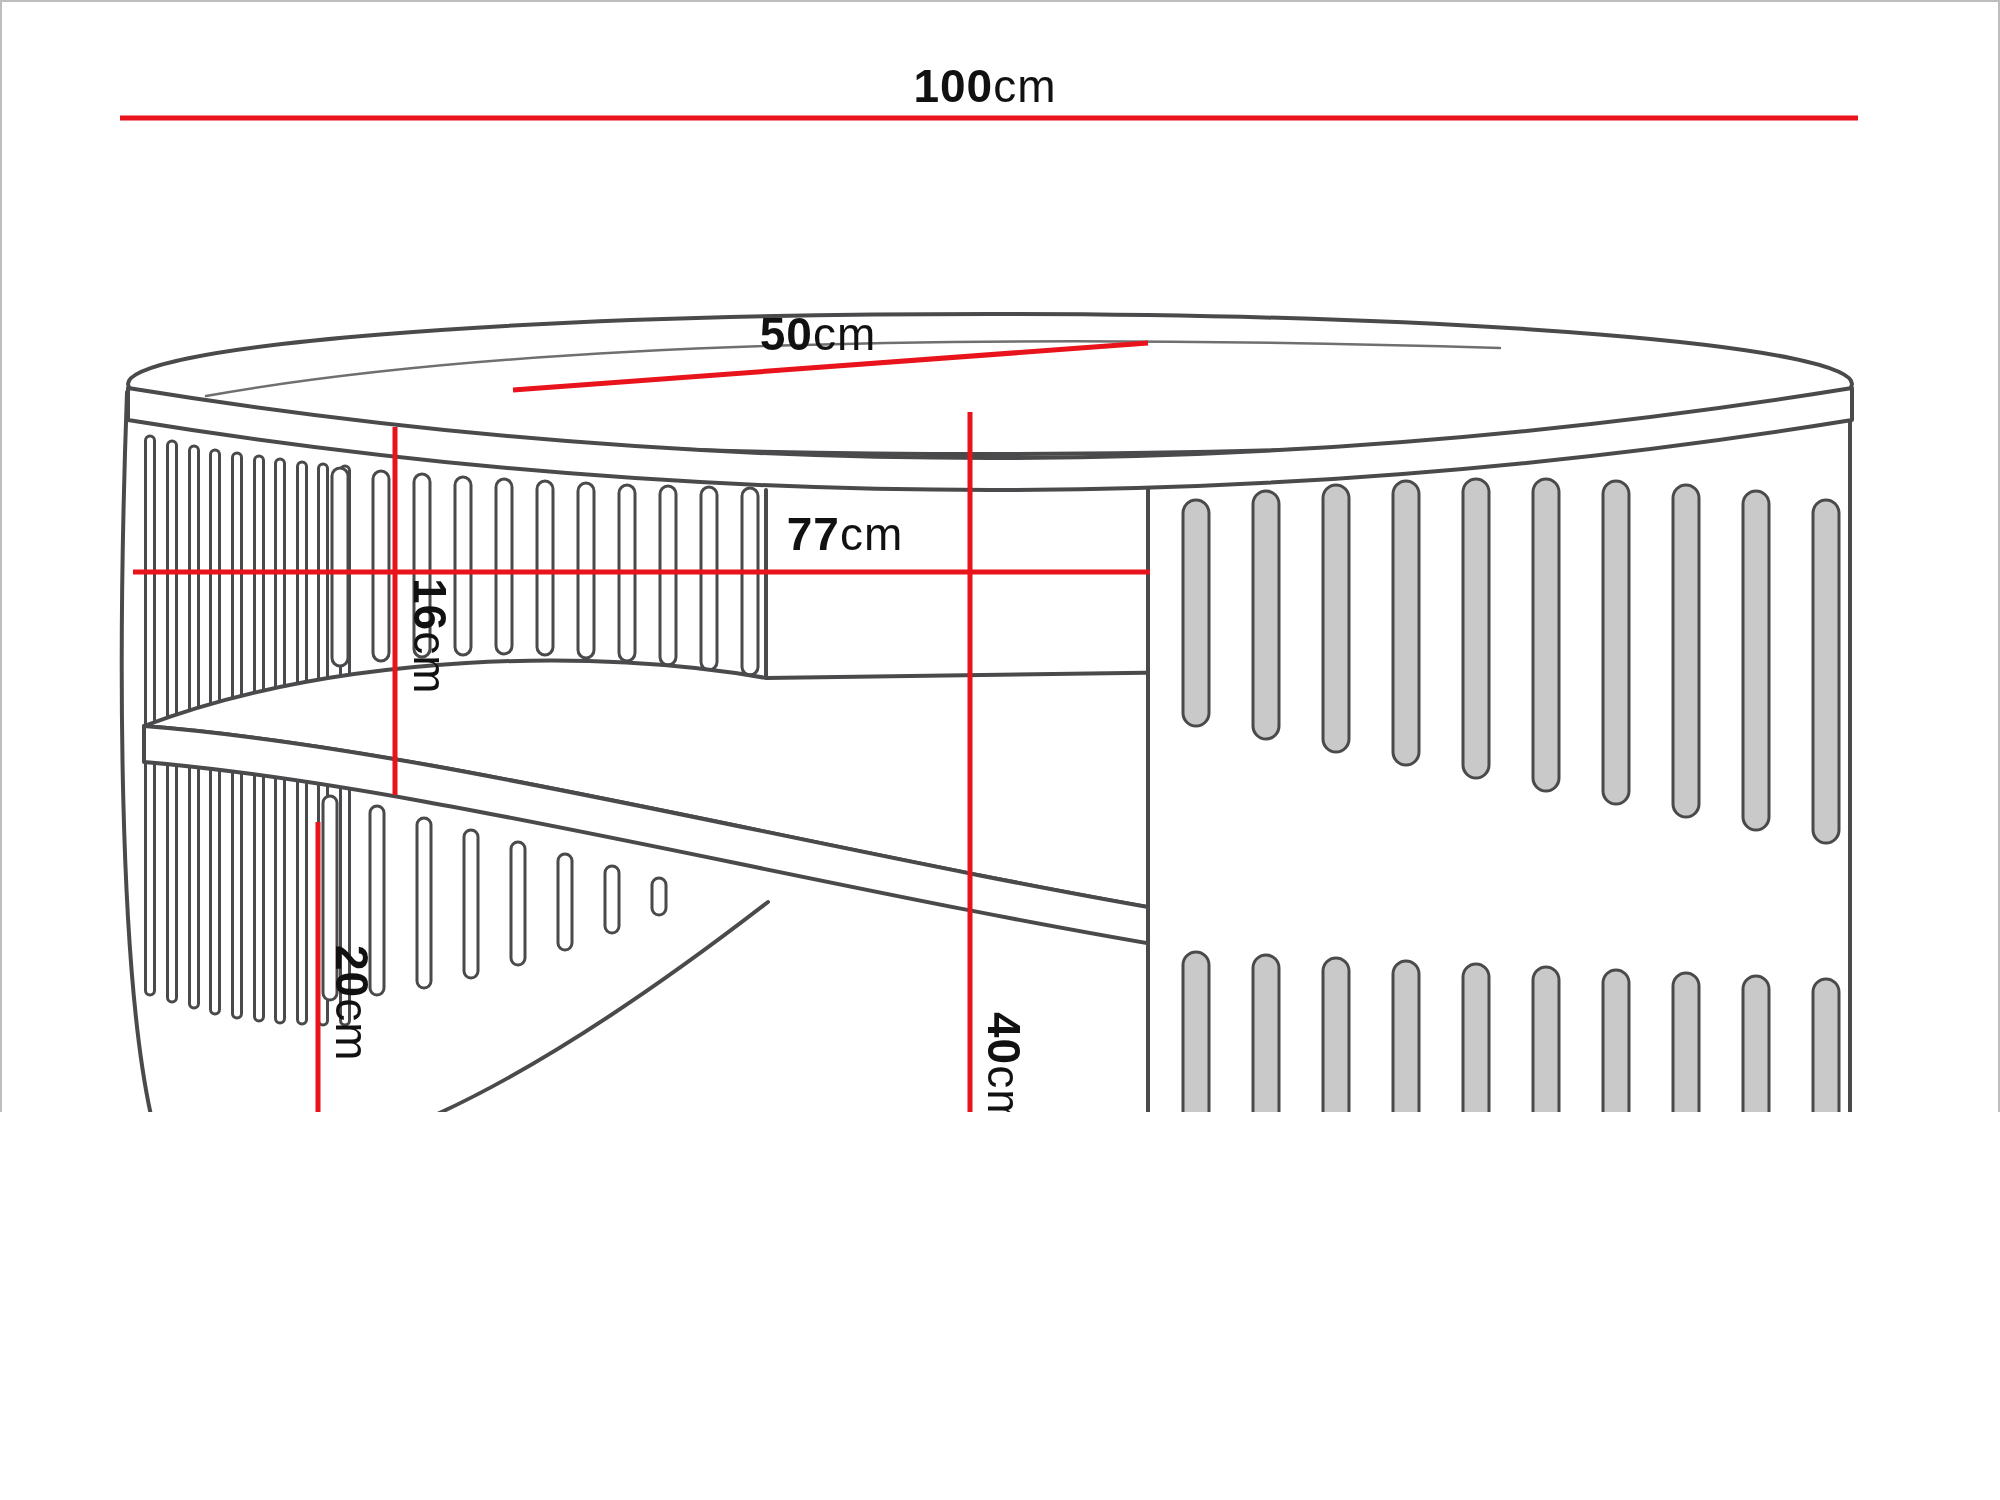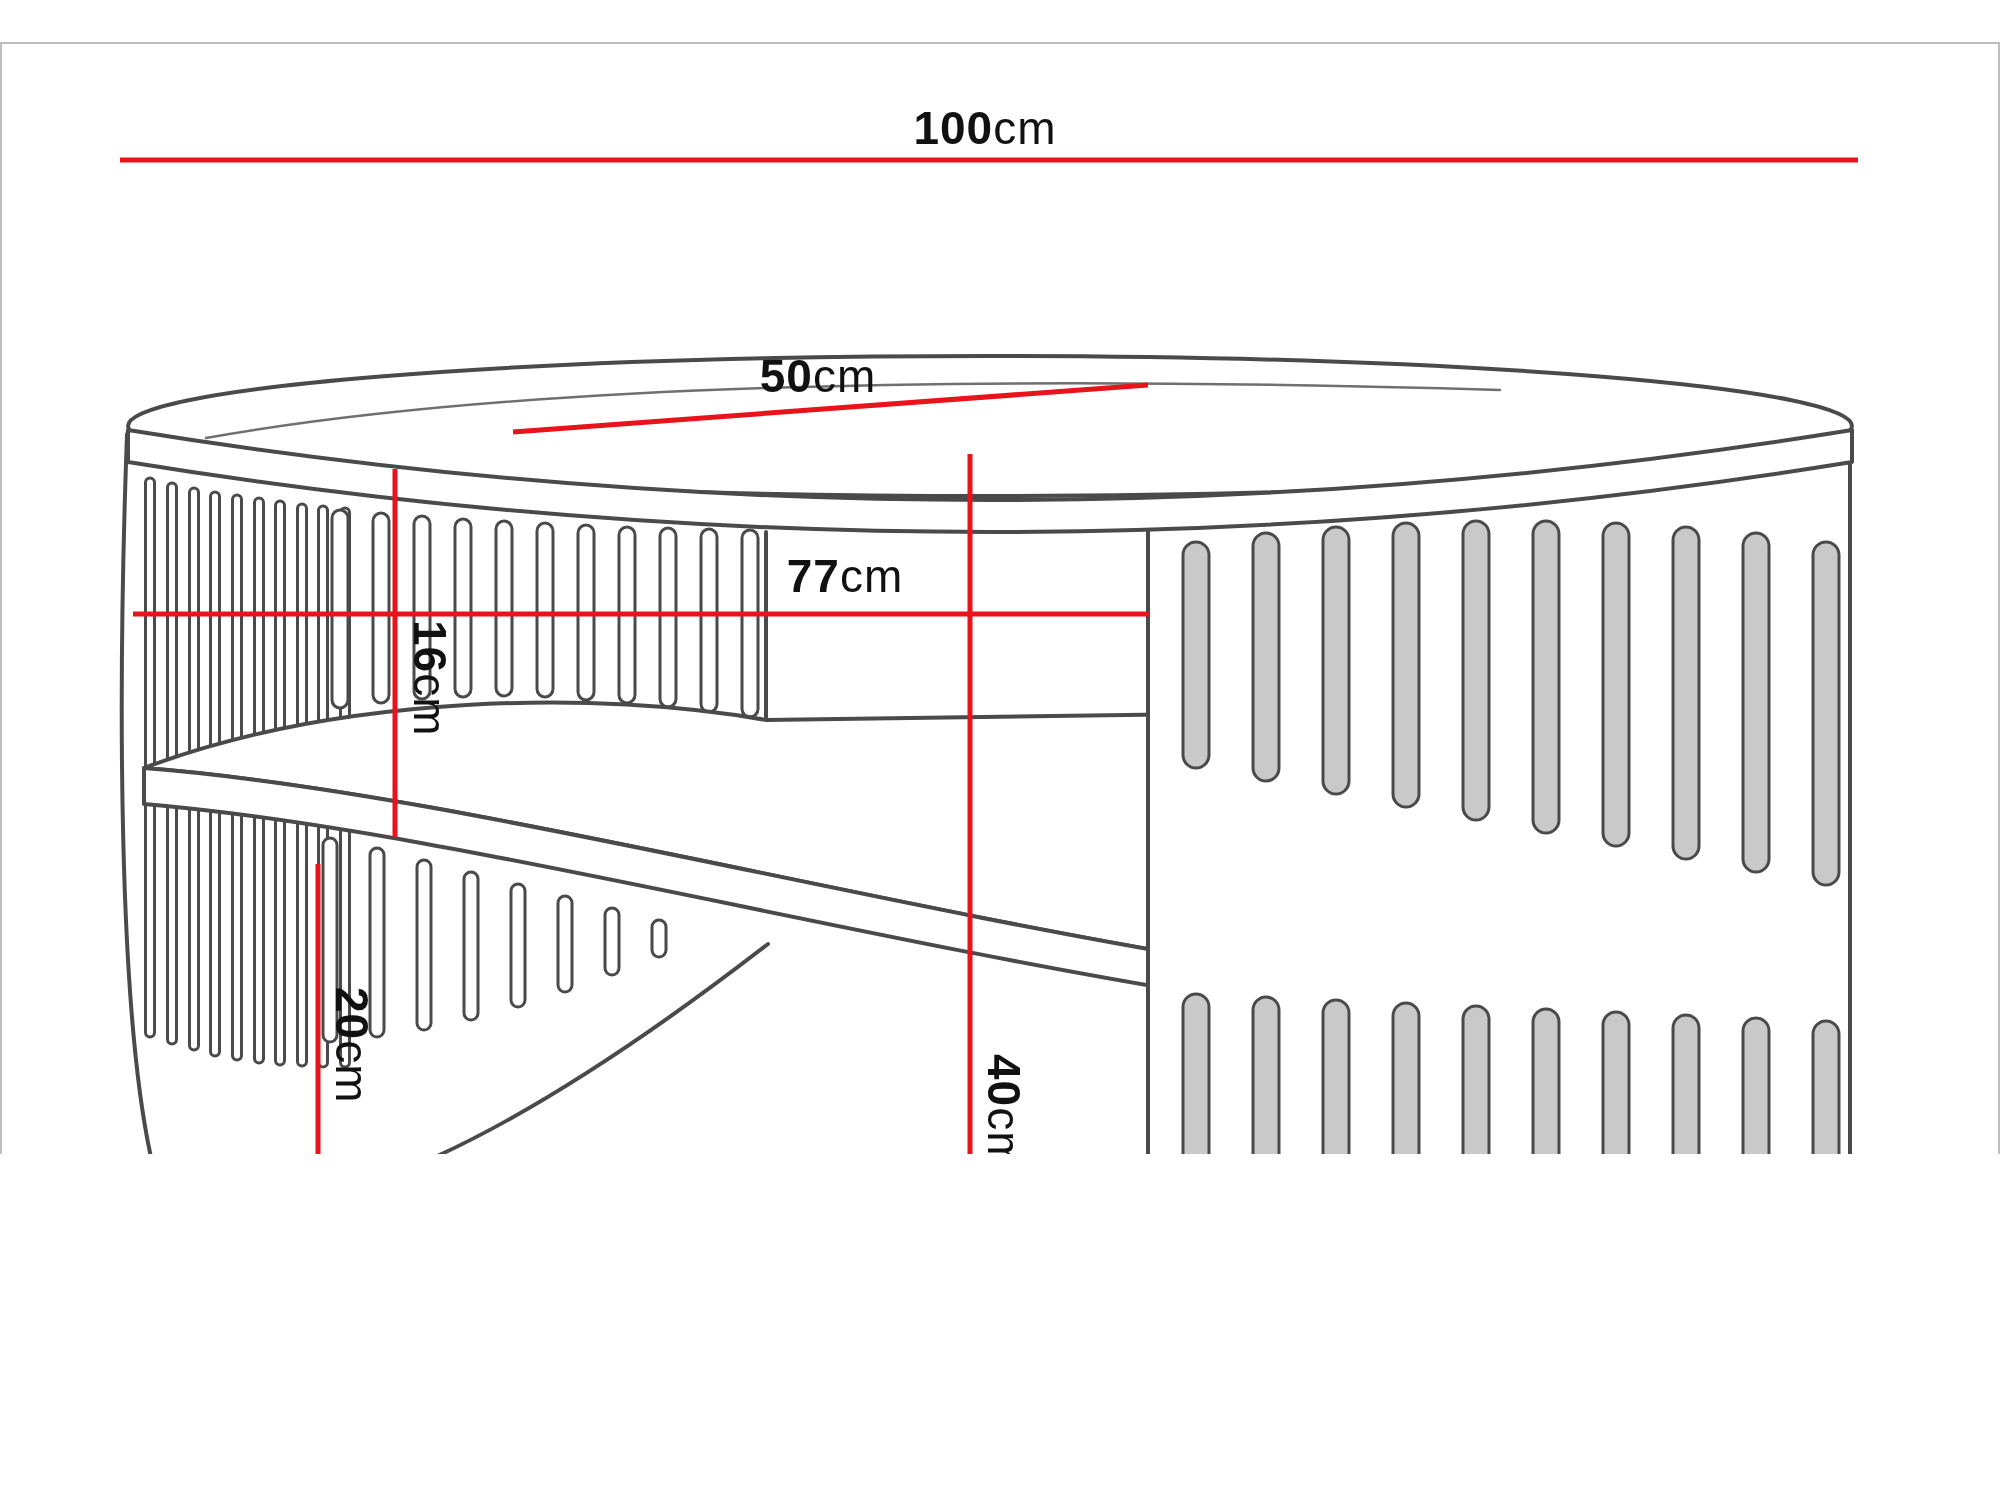--- a/index.html
+++ b/index.html
@@ -2,21 +2,20 @@
 <html style="--line: #4a4a4c; --dim: #e8131b; --text: #111111; --border: #bdbdbd;"><head>
 <meta charset="utf-8">
 <style>
   html,body{margin:0;padding:0;background:#ffffff;}
   .canvas{
     position:relative;
     width:2000px;height:1112px;
     background:#ffffff;
     overflow:hidden;
     font-family:"Liberation Sans", sans-serif;
-    margin-top:42px;
   }
   svg{display:block;}
   .frame{fill:none;stroke:var(--border,#bdbdbd);stroke-width:2;}
   .art{stroke:var(--line,#4a4a4c);fill:none;stroke-width:4;stroke-linecap:round;stroke-linejoin:round;}
   .art-fill{fill:#ffffff;stroke:var(--line,#4a4a4c);stroke-width:4;stroke-linejoin:round;}
   .art-thin{stroke:#6f6f71;stroke-width:2.5;fill:none;stroke-linecap:round;}
   .slat{fill:#ffffff;stroke:var(--line,#4a4a4c);stroke-width:3;}
   .slat-gray{fill:#c9c9c9;stroke:var(--line,#4a4a4c);stroke-width:3;}
   .dim-line{stroke:var(--dim,#e8131b);stroke-width:5;fill:none;}
   .dim-text{font-family:"Liberation Sans",sans-serif;font-size:46px;fill:var(--text,#111111);letter-spacing:1px;}

